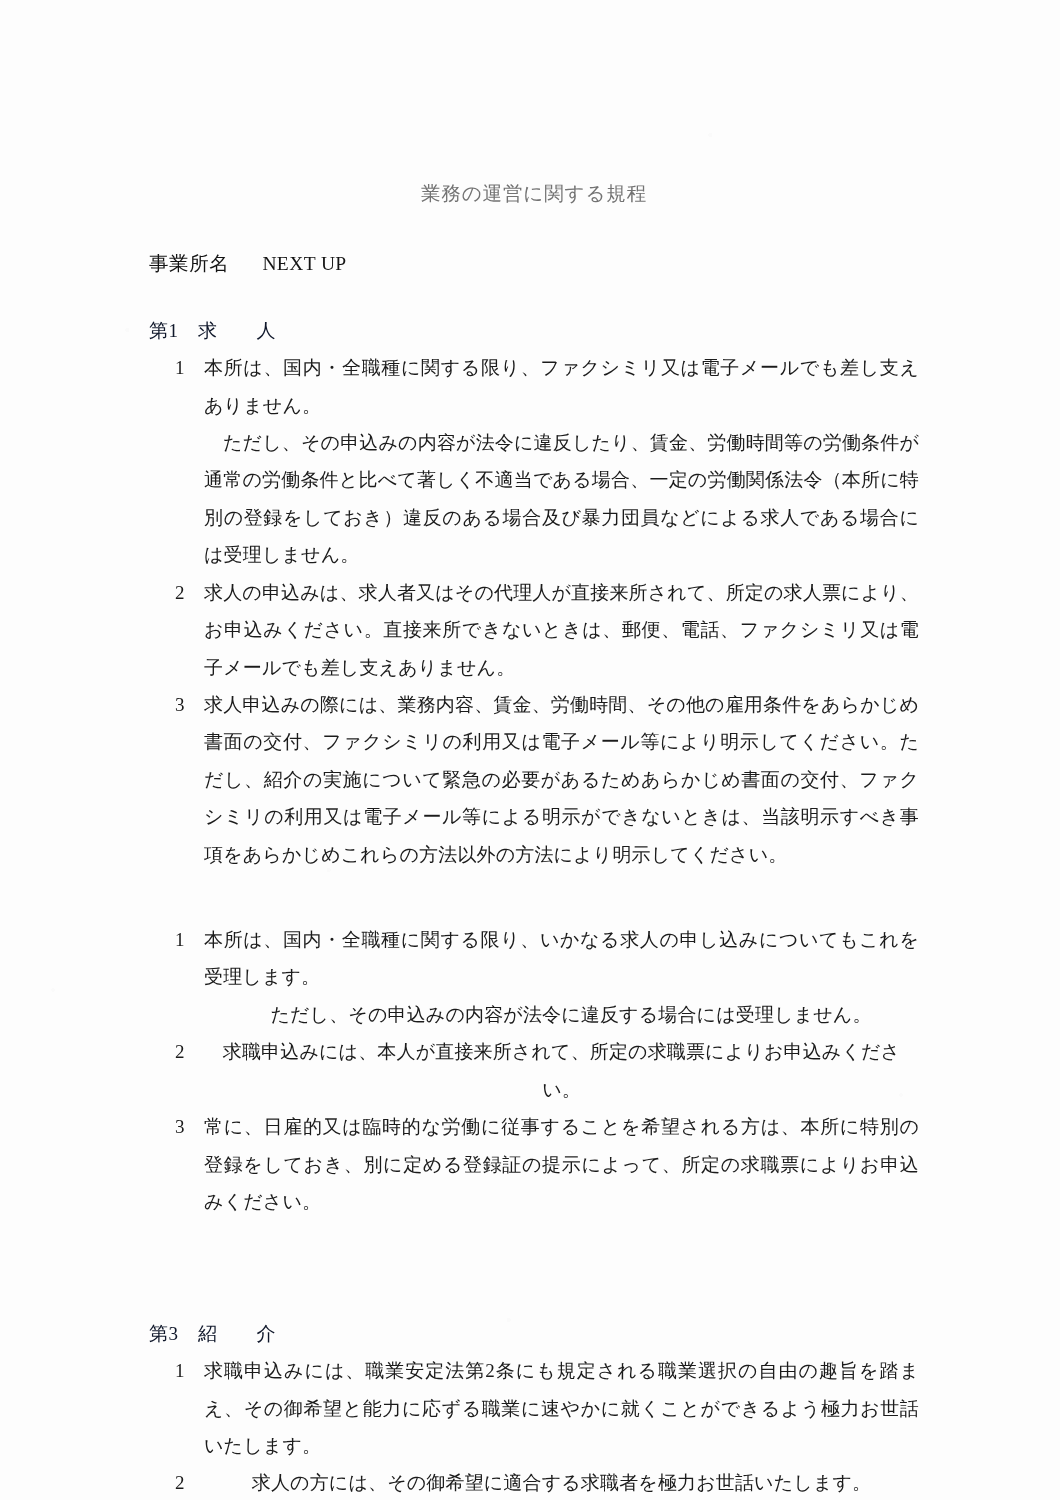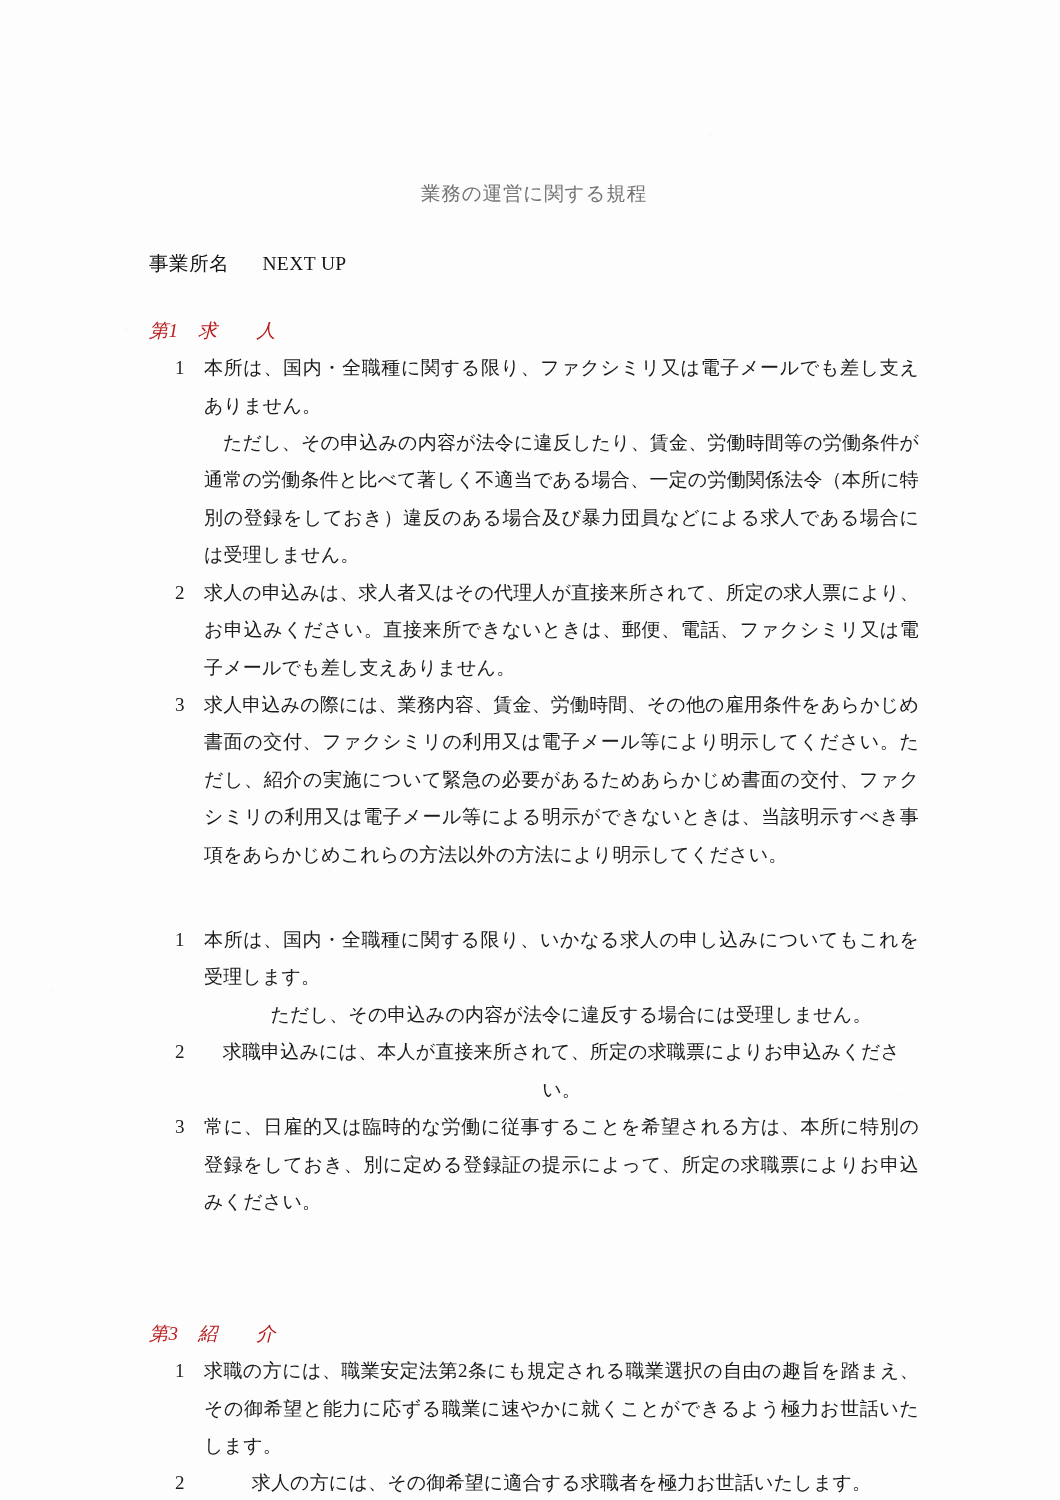--- a/index.html
+++ b/index.html
@@ -78,22 +78,21 @@
   .section.gap-1 { padding-top: 39px; }
   .section.gap-2 { padding-top: 48px; }
   .section.gap-3 { padding-top: 99px; }
 
   .section-head {
     margin: 0 0 2px 0;
     font-size: 19px;
     letter-spacing: 0.5px;
     line-height: 1.62;
     white-space: pre;
-    color: #b91c1c;
-    font-style: italic;
+    color: #0f172a;
   }
 
   
   .item {
     position: relative;
     margin: 0;
     padding-left: 55px;
     font-size: 19px;
     line-height: 1.97;
     letter-spacing: 0.15px;
@@ -171,21 +170,21 @@
         <span class="num">3</span>
         <span class="body">常に、日雇的又は臨時的な労働に従事することを希望される方は、本所に特別の登録をしておき、別に定める登録証の提示によって、所定の求職票によりお申込みください。</span>
       </p>
     </div>
 
     <div class="section gap-3">
       <p class="section-head">第3　紹　　介</p>
 
       <p class="item">
         <span class="num">1</span>
-        <span class="body">求職の方には、職業安定法第2条にも規定される職業選択の自由の趣旨を踏まえ、その御希望と能力に応ずる職業に速やかに就くことができるよう極力お世話いたします。</span>
+        <span class="body">求職申込みには、職業安定法第2条にも規定される職業選択の自由の趣旨を踏まえ、その御希望と能力に応ずる職業に速やかに就くことができるよう極力お世話いたします。</span>
       </p>
 
       <p class="item">
         <span class="num">2</span>
         <span class="body last-line-open">求人の方には、その御希望に適合する求職者を極力お世話いたします。</span>
       </p>
 
     </div>
 
   </div>

